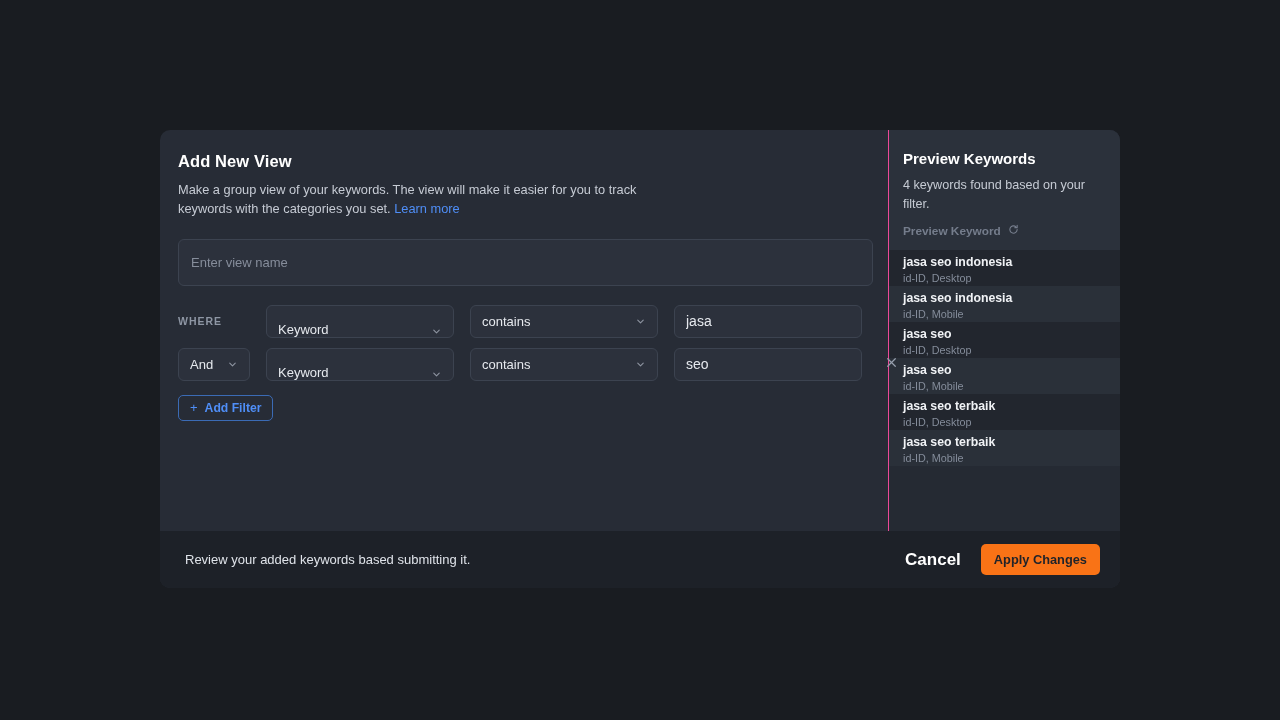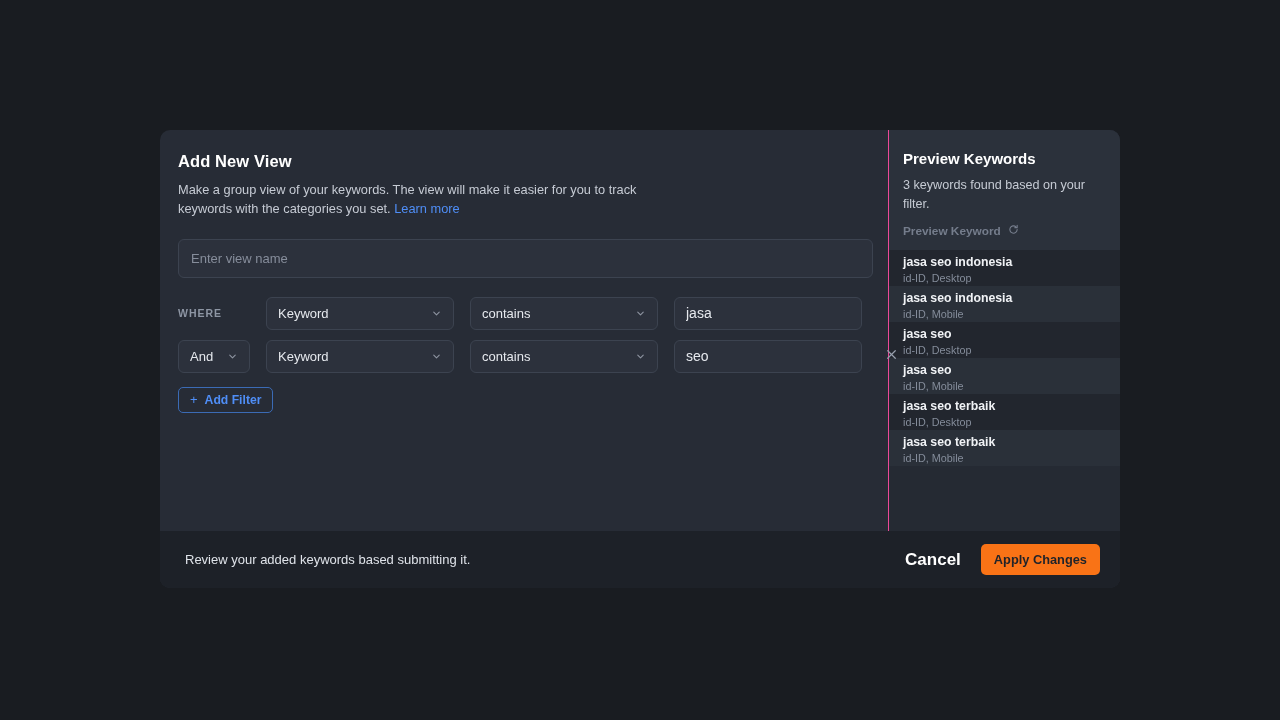--- a/index.html
+++ b/index.html
@@ -36,21 +36,21 @@
     letter-spacing: .1px; margin-bottom: 9px;
   }
   .subtitle {
     font-size: 12.8px; color: #c6cbd4; line-height: 1.52;
     max-width: 478px;
   }
   .learn-more { color: #4f8ef7; text-decoration: none; }
 
   .view-name-input {
     margin-top: 20px;
-    width: 695px; height: 39px;
+    width: 695px; height: 47px;
     background: #2c313c;
     border: 1px solid #3c4350;
     border-radius: 6px;
     color: #e6e9ee;
     font-size: 13px;
     font-family: "Liberation Sans", sans-serif;
     padding: 4px 12px;
     outline: none;
   }
   .view-name-input::placeholder { color: #868d9b; }
@@ -76,21 +76,21 @@
     display: flex; align-items: center;
     padding: 0 11px;
     color: #e6e9ee;
     font-size: 13px;
     cursor: pointer;
     user-select: none;
   }
   .sel .sel-label { flex: 1 1 auto; white-space: nowrap; }
   .sel .chev { margin-left: 8px; display: flex; align-items: center; opacity: .75; }
   .sel-conj { width: 72px; flex: 0 0 72px; }
-  .sel-field { width: 188px; flex: 0 0 188px; }
+  .sel-field { width: 188px; flex: 0 0 188px; align-items: flex-end; }
   .sel-op    { width: 188px; flex: 0 0 188px; }
 
   .val-input {
     width: 188px; flex: 0 0 188px;
     height: 33px;
     background: #2c313c;
     border: 1px solid #3c4350;
     border-radius: 6px;
     color: #e6e9ee;
     font-size: 14px;
@@ -269,21 +269,21 @@
             <span>Add Filter</span>
           </button>
 
         </div>
       </div>
 
       <div class="right-pane">
 
         <div class="preview-head">
           <div class="preview-title">Preview Keywords</div>
-          <div class="preview-sub">3 keywords found based on your filter.</div>
+          <div class="preview-sub">4 keywords found based on your filter.</div>
           <div class="preview-kw-row">
             <span>Preview Keyword</span>
             <span>
               <svg width="11" height="11" viewBox="0 0 24 24" fill="none" stroke="#757d8c" stroke-width="2.4" stroke-linecap="round">
                   <path d="M20 12a8 8 0 1 1-2.6-5.9"></path>
                   <polyline points="20 3 20 8 15 8"></polyline>
                 </svg>
             </span>
           </div>
         </div>

